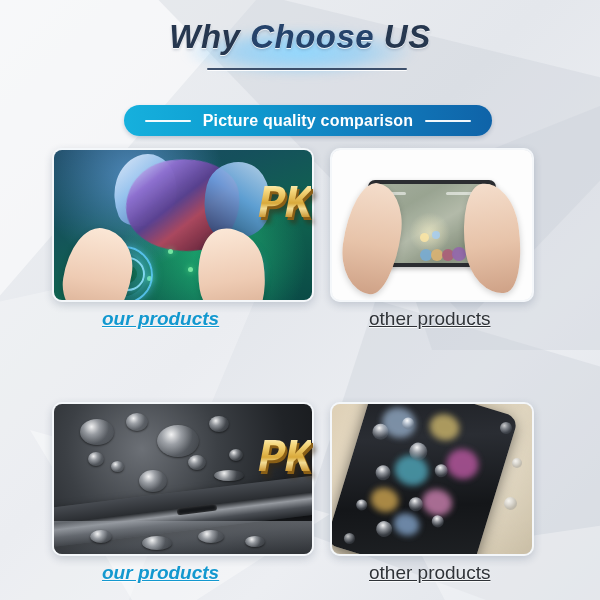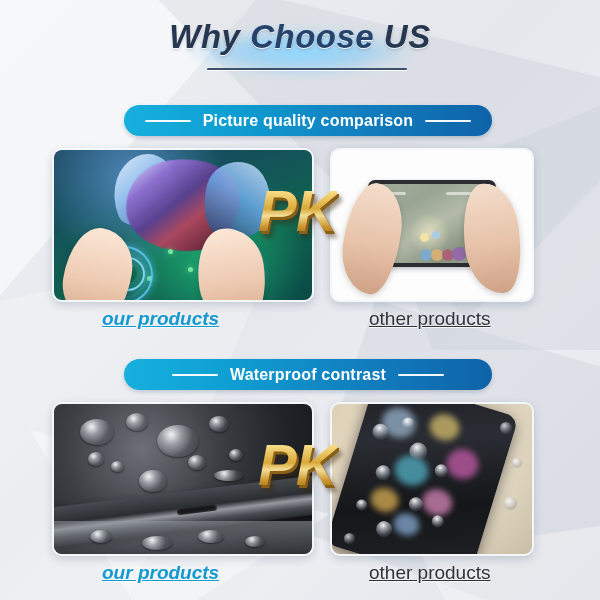--- a/index.html
+++ b/index.html
@@ -139,28 +139,28 @@
   .blob{position:absolute;border-radius:50%;filter:blur(3px);opacity:.82;}
   .cdrop{position:absolute;border-radius:50%;
     background:radial-gradient(circle at 36% 30%,rgba(255,255,255,.95) 0%,
       rgba(225,230,238,.6) 30%,rgba(120,128,140,.35) 64%,rgba(30,34,40,.2) 100%);}
   .tan-ring{position:absolute;right:-12%;top:-18%;width:62%;height:136%;
     border-radius:50%;border:3px solid rgba(150,140,118,.55);
     background:radial-gradient(circle at 40% 40%,rgba(245,238,222,.45) 0%,rgba(210,200,178,.18) 70%);}
 
   
   .pk{position:absolute;top:34px;left:258px;z-index:6;
-    font-size:58px;font-weight:bold;font-style:italic;letter-spacing:-1px;
+    font-size:46px;font-weight:bold;font-style:italic;letter-spacing:-1px;
     line-height:1;
     background:linear-gradient(180deg,#fff6cf 0%,#f6d980 18%,#d9a93a 46%,
       #f3dd95 58%,#c9922c 78%,#8a5f16 100%);
     -webkit-background-clip:text;background-clip:text;color:transparent;
     text-shadow:
       1px 1px 0 rgba(120,80,16,.0);
-    filter:drop-shadow(2px 3px 0 #8a5f16) drop-shadow(3px 4px 2px rgba(60,40,10,.45));}
+    filter:drop-shadow(2px 3px 0 #8a5f16) drop-shadow(3px 4px 2px rgba(60,40,10,.45));font-family:Liberation Mono, monospace;}
 
   
   .caption{position:absolute;font-size:19px;text-decoration:underline;}
   .caption.ours{color:#1398cf;font-weight:bold;font-style:italic;
     text-shadow:0 1px 0 rgba(255,255,255,.8);}
   .caption.other{color:#2f3338;font-weight:400;
     text-shadow:0 1px 0 rgba(255,255,255,.8);text-align:center;}
   #cap-ours-1{top:308px;left:102px;}
   #cap-other-1{top:308px;left:369px;}
   #cap-ours-2{top:562px;left:102px;}
@@ -235,25 +235,20 @@
         <div class="hand" style="left:66%;top:22%;width:28%;height:74%;transform:rotate(-8deg)"></div>
       </div>
     </div>
 
     <div class="pk">PK</div>
   </div>
 
   <div class="caption ours" id="cap-ours-1">our products</div>
   <div class="caption other" id="cap-other-1">other products</div>
 
-  <div class="banner" id="banner2">
-    <span class="dash"></span>
-    <span class="btext">Waterproof contrast</span>
-    <span class="dash"></span>
-  </div>
 
   <div class="row" id="row2">
 
     <div class="panel left">
       <div class="inner water-dark">
         <div class="drop" style="left:10%;top:10%;width:34px;height:26px"></div>
         <div class="drop" style="left:28%;top:6%;width:22px;height:18px"></div>
         <div class="drop" style="left:40%;top:14%;width:42px;height:32px"></div>
         <div class="drop" style="left:60%;top:8%;width:20px;height:16px"></div>
         <div class="drop" style="left:13%;top:32%;width:16px;height:14px"></div>

